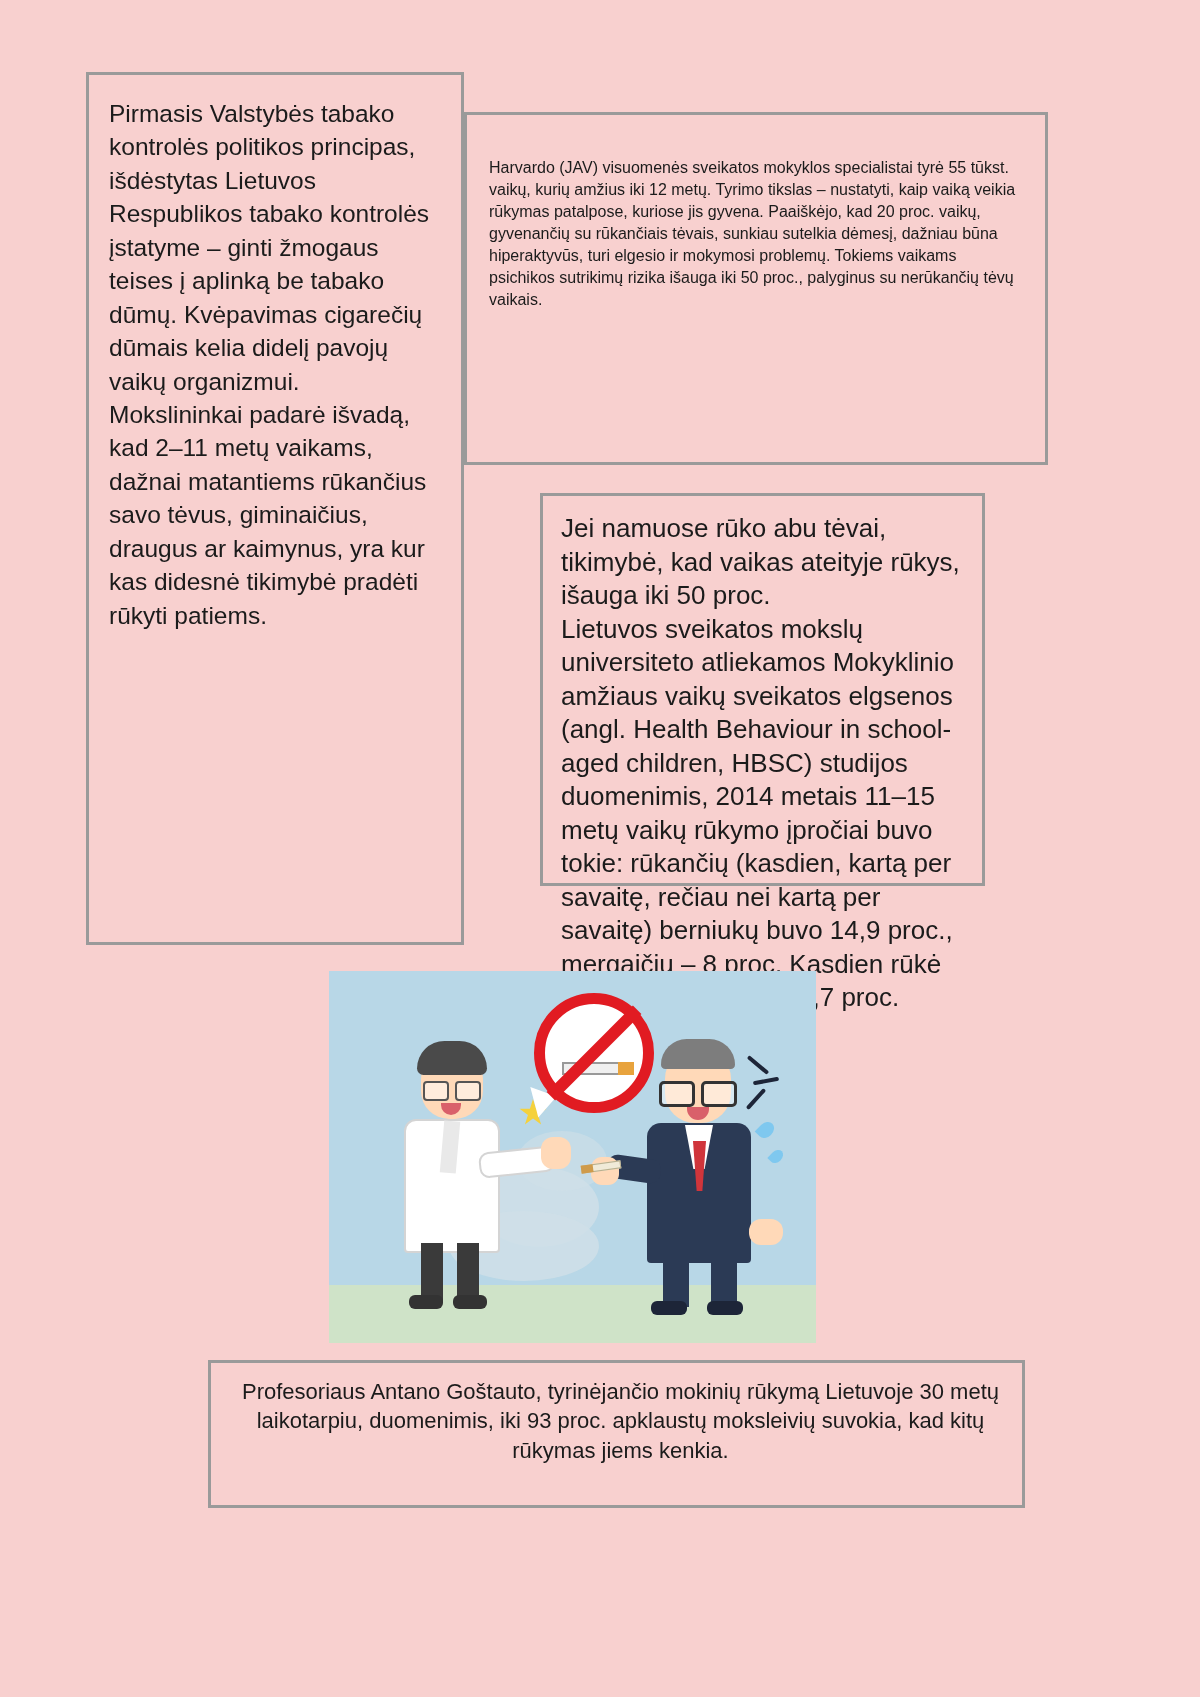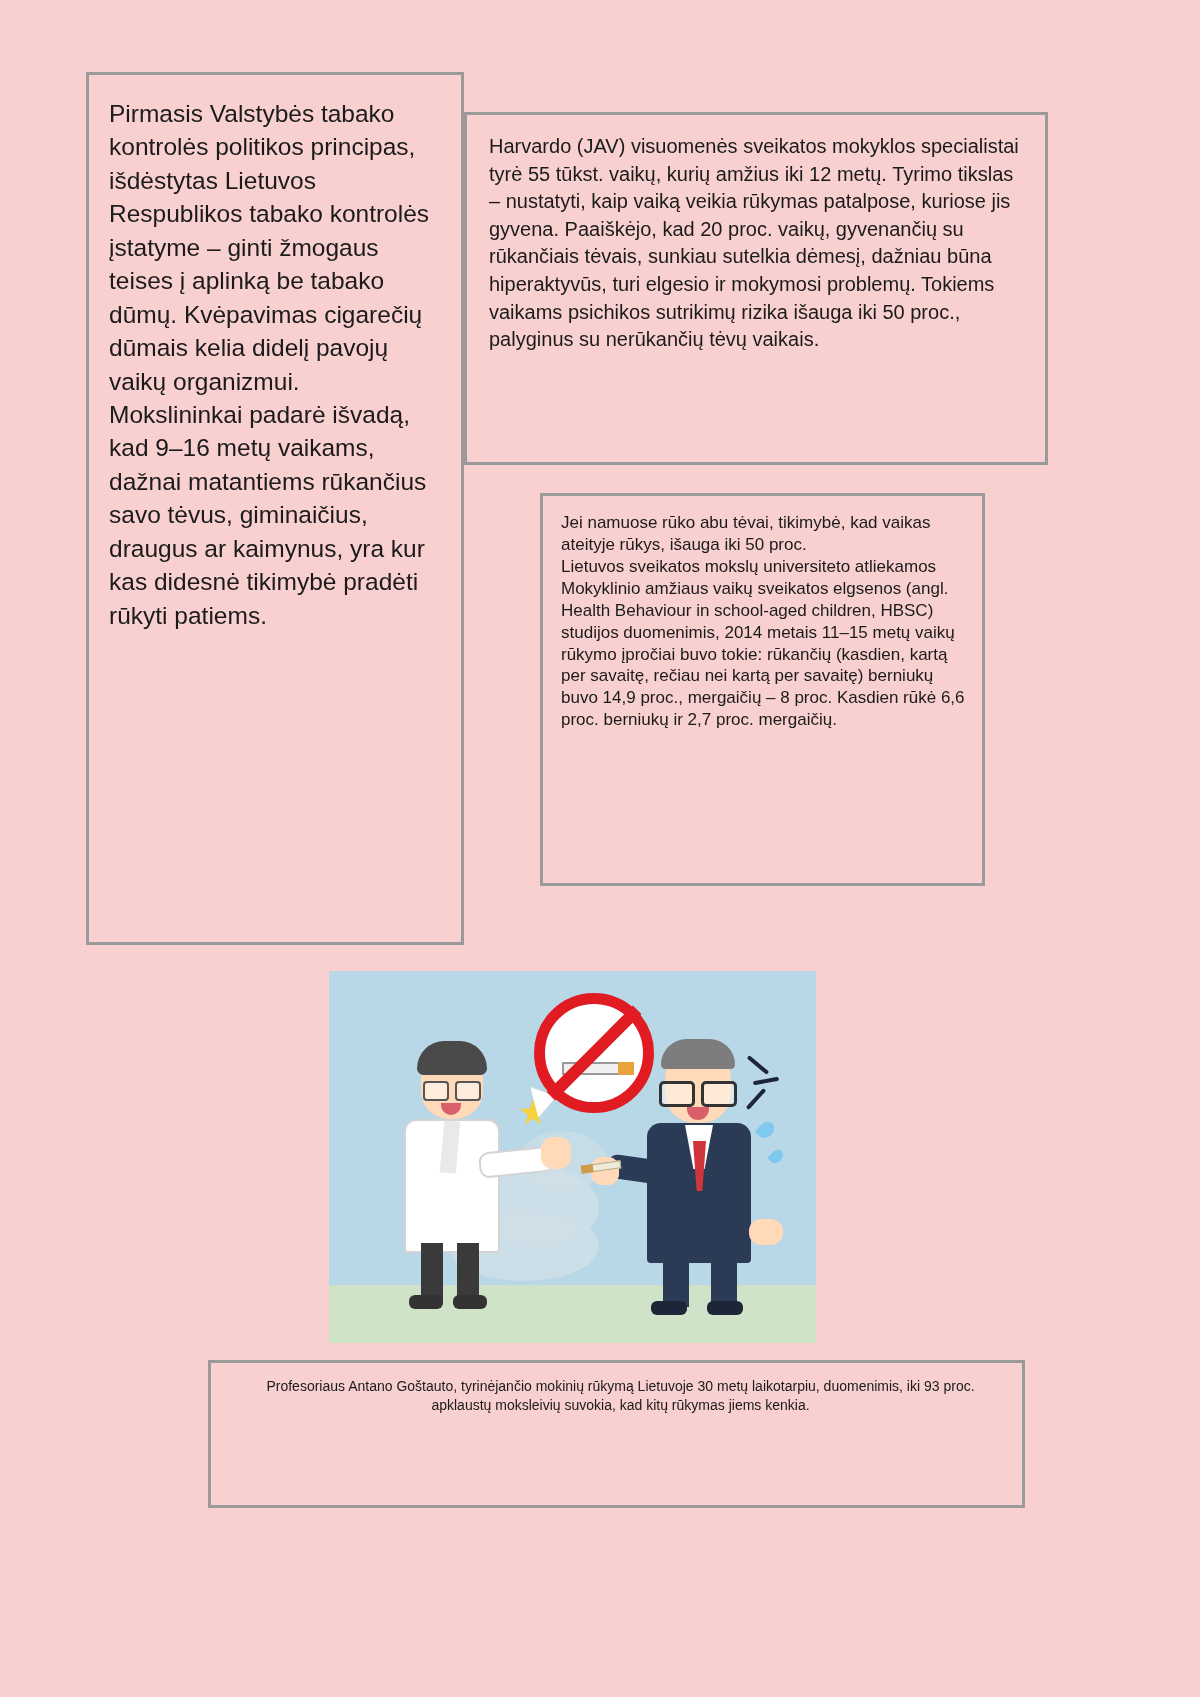--- a/index.html
+++ b/index.html
@@ -38,33 +38,33 @@
     font-size: 24.5px;
     line-height: 1.365;
   }
 
   
   #box-harvard {
     left: 452px;
     top: 112px;
     width: 584px;
     height: 353px;
-    padding: 18px 22px 10px 22px;
-    font-size: 20px;
+    padding: 42px 22px 10px 22px;
+    font-size: 16px;
     line-height: 1.38;
   }
 
   
   #box-hbsc {
     left: 528px;
     top: 493px;
     width: 445px;
     height: 393px;
     padding: 16px 16px 10px 18px;
-    font-size: 17px;
+    font-size: 26px;
     line-height: 1.29;
   }
 
   
   #box-image {
     left: 317px;
     top: 971px;
     width: 487px;
     height: 372px;
     border: none;
@@ -73,21 +73,21 @@
     background: #b9d8e8;
   }
 
   
   #box-bottom {
     left: 196px;
     top: 1360px;
     width: 817px;
     height: 148px;
     padding: 14px 16px 8px 24px;
-    font-size: 14px;
+    font-size: 22px;
     line-height: 1.33;
     text-align: center;
   }
 
   .para {
     margin: 0;
   }
 
   
   .illus {
@@ -372,21 +372,21 @@
     border-radius: 2px;
   }
 </style>
 </head>
 <body>
 
 <div class="page">
 
   <div class="box" id="box-left">
     <p class="para">Pirmasis Valstybės tabako kontrolės politikos principas, išdėstytas Lietuvos Respublikos tabako kontrolės įstatyme – ginti žmogaus teises į aplinką be tabako dūmų. Kvėpavimas cigarečių dūmais kelia didelį pavojų vaikų organizmui.</p>
-    <p class="para">Mokslininkai padarė išvadą, kad 9–16 metų vaikams, dažnai matantiems rūkančius savo tėvus, giminaičius, draugus ar kaimynus, yra kur kas didesnė tikimybė pradėti rūkyti patiems.</p>
+    <p class="para">Mokslininkai padarė išvadą, kad 2–11 metų vaikams, dažnai matantiems rūkančius savo tėvus, giminaičius, draugus ar kaimynus, yra kur kas didesnė tikimybė pradėti rūkyti patiems.</p>
   </div>
 
   <div class="box" id="box-harvard">
     <p class="para">Harvardo (JAV) visuomenės sveikatos mokyklos specialistai tyrė 55 tūkst. vaikų, kurių amžius iki 12 metų. Tyrimo tikslas – nustatyti, kaip vaiką veikia rūkymas patalpose, kuriose jis gyvena. Paaiškėjo, kad 20 proc. vaikų, gyvenančių su rūkančiais tėvais, sunkiau sutelkia dėmesį, dažniau būna hiperaktyvūs, turi elgesio ir mokymosi problemų. Tokiems vaikams psichikos sutrikimų rizika išauga iki 50 proc., palyginus su nerūkančių tėvų vaikais.</p>
   </div>
 
   <div class="box" id="box-hbsc">
     <p class="para">Jei namuose rūko abu tėvai, tikimybė, kad vaikas ateityje rūkys, išauga iki 50 proc.</p>
     <p class="para">Lietuvos sveikatos mokslų universiteto atliekamos Mokyklinio amžiaus vaikų sveikatos elgsenos (angl. Health Behaviour in school-aged children, HBSC) studijos duomenimis, 2014 metais 11–15 metų vaikų rūkymo įpročiai buvo tokie: rūkančių (kasdien, kartą per savaitę, rečiau nei kartą per savaitę) berniukų buvo 14,9 proc., mergaičių – 8 proc. Kasdien rūkė 6,6 proc. berniukų ir 2,7 proc. mergaičių.</p>
   </div>

